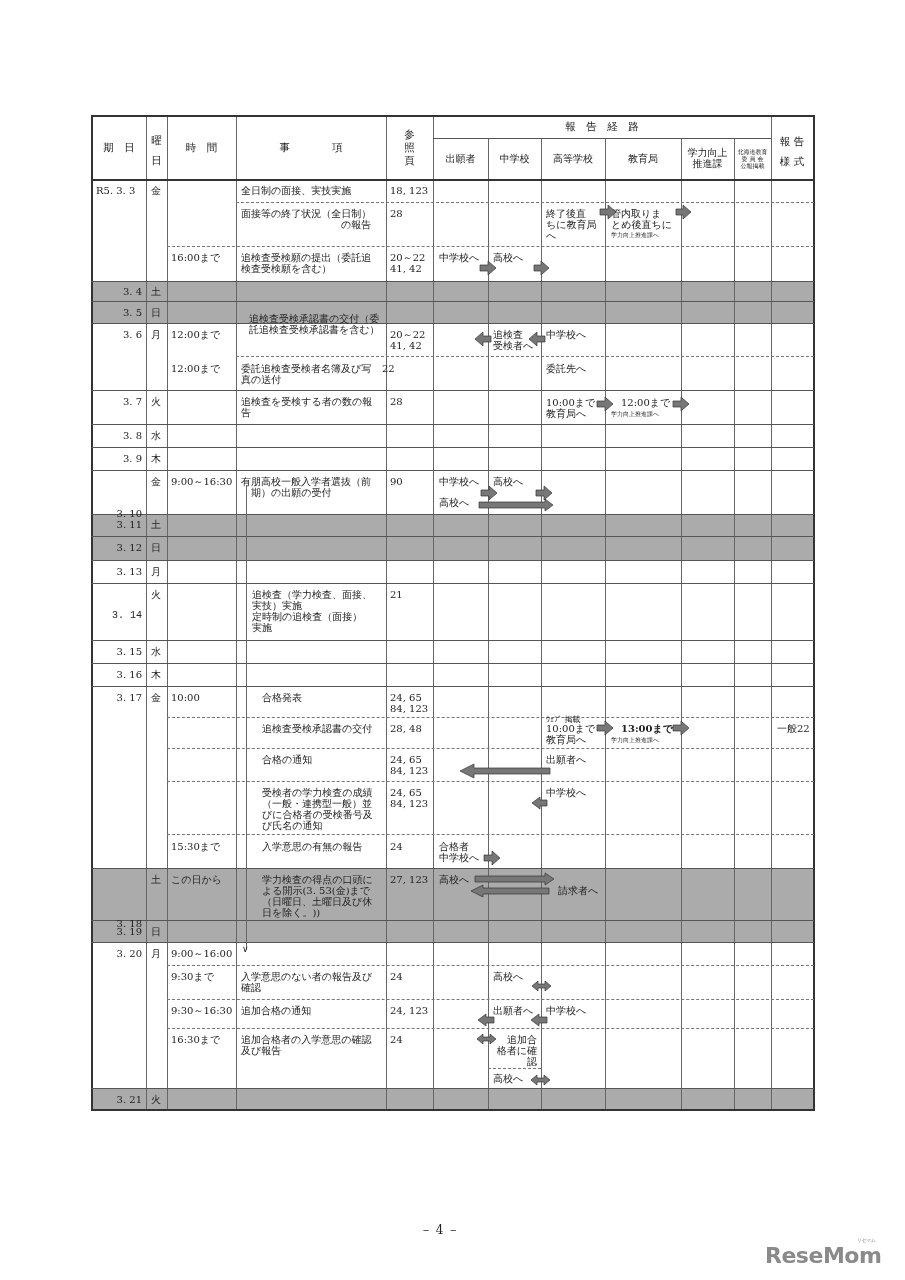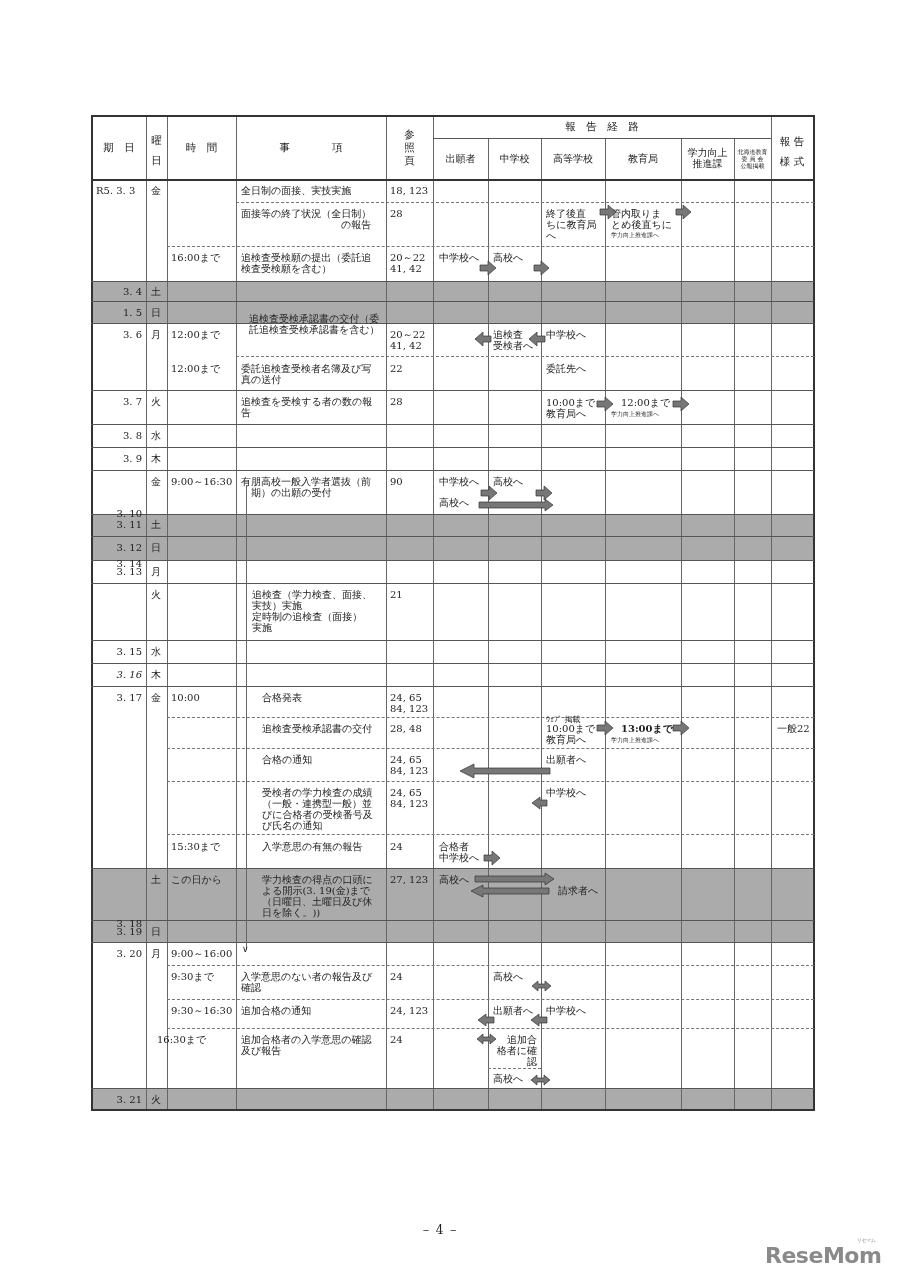--- a/index.html
+++ b/index.html
@@ -101,43 +101,43 @@
 委 員 会
 公報掲載</div>
 <div class="t hdr c" style="left:771px;top:131px;width:42px;line-height:20px;">報 告
 様 式</div>
 
 <div class="t" style="left:96px;top:185px;">R5. 3. 3</div>
 <div class="t" style="left:151px;top:185px;">金</div>
 
 <div class="t r" style="left:96px;top:286px;width:46px;">3. 4</div>
 <div class="t" style="left:151px;top:286px;">土</div>
-<div class="t r" style="left:96px;top:307px;width:46px;">1. 5</div>
+<div class="t r" style="left:96px;top:307px;width:46px;">3. 5</div>
 <div class="t" style="left:151px;top:307px;">日</div>
 <div class="t r" style="left:96px;top:329px;width:46px;">3. 6</div>
 <div class="t" style="left:151px;top:329px;">月</div>
 <div class="t r" style="left:96px;top:396px;width:46px;">3. 7</div>
 <div class="t" style="left:151px;top:396px;">火</div>
 <div class="t r" style="left:96px;top:430px;width:46px;">3. 8</div>
 <div class="t" style="left:151px;top:430px;">水</div>
 <div class="t r" style="left:96px;top:453px;width:46px;">3. 9</div>
 <div class="t" style="left:151px;top:453px;">木</div>
 <div class="t r" style="left:96px;top:476px;width:46px;margin-top:32px;">3. 10</div>
 <div class="t" style="left:151px;top:476px;">金</div>
 <div class="t r" style="left:96px;top:519px;width:46px;">3. 11</div>
 <div class="t" style="left:151px;top:519px;">土</div>
 <div class="t r" style="left:96px;top:542px;width:46px;">3. 12</div>
 <div class="t" style="left:151px;top:542px;">日</div>
 <div class="t r" style="left:96px;top:566px;width:46px;">3. 13</div>
 <div class="t" style="left:151px;top:566px;">月</div>
-<div class="t r" style="left:96px;top:558px;width:46px;">3. 14</div>
+<div class="t r" style="left:96px;top:610px;width:46px;font-family:Liberation Mono, monospace;">3. 14</div>
 <div class="t" style="left:151px;top:589px;">火</div>
 <div class="t r" style="left:96px;top:646px;width:46px;">3. 15</div>
 <div class="t" style="left:151px;top:646px;">水</div>
-<div class="t r" style="left:96px;top:669px;width:46px;font-style:italic;">3. 16</div>
+<div class="t r" style="left:96px;top:669px;width:46px;">3. 16</div>
 <div class="t" style="left:151px;top:669px;">木</div>
 <div class="t r" style="left:96px;top:692px;width:46px;">3. 17</div>
 <div class="t" style="left:151px;top:692px;">金</div>
 <div class="t r" style="left:96px;top:918px;width:46px;text-align:right;">3. 18</div>
 <div class="t" style="left:151px;top:874px;">土</div>
 <div class="t r" style="left:96px;top:926px;width:46px;">3. 19</div>
 <div class="t" style="left:151px;top:926px;">日</div>
 <div class="t r" style="left:96px;top:948px;width:46px;">3. 20</div>
 <div class="t" style="left:151px;top:948px;">月</div>
 <div class="t r" style="left:96px;top:1094px;width:46px;">3. 21</div>
@@ -146,21 +146,21 @@
 <div class="t" style="left:171px;top:252px;">16:00まで</div>
 <div class="t" style="left:171px;top:329px;">12:00まで</div>
 <div class="t" style="left:171px;top:363px;">12:00まで</div>
 <div class="t" style="left:171px;top:476px;">9:00～16:30</div>
 <div class="t" style="left:171px;top:692px;">10:00</div>
 <div class="t" style="left:171px;top:841px;">15:30まで</div>
 <div class="t" style="left:171px;top:874px;">この日から</div>
 <div class="t" style="left:171px;top:948px;">9:00～16:00</div>
 <div class="t" style="left:171px;top:971px;">9:30まで</div>
 <div class="t" style="left:171px;top:1005px;">9:30～16:30</div>
-<div class="t" style="left:157px;top:1034px;">16:30まで</div>
+<div class="t" style="left:171px;top:1034px;">16:30まで</div>
 
 <div class="t" style="left:241px;top:185px;">全日制の面接、実技実施</div>
 <div class="t" style="left:241px;top:208px;text-align:right;">面接等の終了状況（全日制）
 の報告</div>
 <div class="t" style="left:241px;top:252px;">追検査受検願の提出（委託追
 検査受検願を含む）</div>
 <div class="t" style="left:241px;top:313px;margin-left:8px;">追検査受検承認書の交付（委
 託追検査受検承認書を含む）</div>
 <div class="t" style="left:241px;top:363px;">委託追検査受検者名簿及び写
 真の送付</div>
@@ -174,36 +174,36 @@
 実施</div>
 <div class="t" style="left:262px;top:692px;">合格発表</div>
 <div class="t" style="left:262px;top:723px;">追検査受検承認書の交付</div>
 <div class="t" style="left:262px;top:754px;">合格の通知</div>
 <div class="t" style="left:262px;top:787px;">受検者の学力検査の成績
 （一般・連携型一般）並
 びに合格者の受検番号及
 び氏名の通知</div>
 <div class="t" style="left:262px;top:841px;">入学意思の有無の報告</div>
 <div class="t" style="left:262px;top:874px;">学力検査の得点の口頭に
-よる開示(3. 19(金)まで
+よる開示(3. 53(金)まで
 （日曜日、土曜日及び休
 日を除く。))</div>
 <div class="t" style="left:241px;top:971px;">入学意思のない者の報告及び
 確認</div>
 <div class="t" style="left:241px;top:1005px;">追加合格の通知</div>
 <div class="t" style="left:241px;top:1034px;">追加合格者の入学意思の確認
 及び報告</div>
 
 <div class="t" style="left:390px;top:185px;">18, 123</div>
 <div class="t" style="left:390px;top:208px;">28</div>
 <div class="t" style="left:390px;top:252px;">20～22
 41, 42</div>
 <div class="t" style="left:390px;top:329px;">20～22
 41, 42</div>
-<div class="t" style="left:390px;top:363px;">22</div>
+<div class="t" style="left:382px;top:363px;">22</div>
 <div class="t" style="left:390px;top:396px;">28</div>
 <div class="t" style="left:390px;top:476px;">90</div>
 <div class="t" style="left:390px;top:589px;">21</div>
 <div class="t" style="left:390px;top:692px;">24, 65
 84, 123</div>
 <div class="t" style="left:390px;top:723px;">28, 48</div>
 <div class="t" style="left:390px;top:754px;">24, 65
 84, 123</div>
 <div class="t" style="left:390px;top:787px;">24, 65
 84, 123</div>

